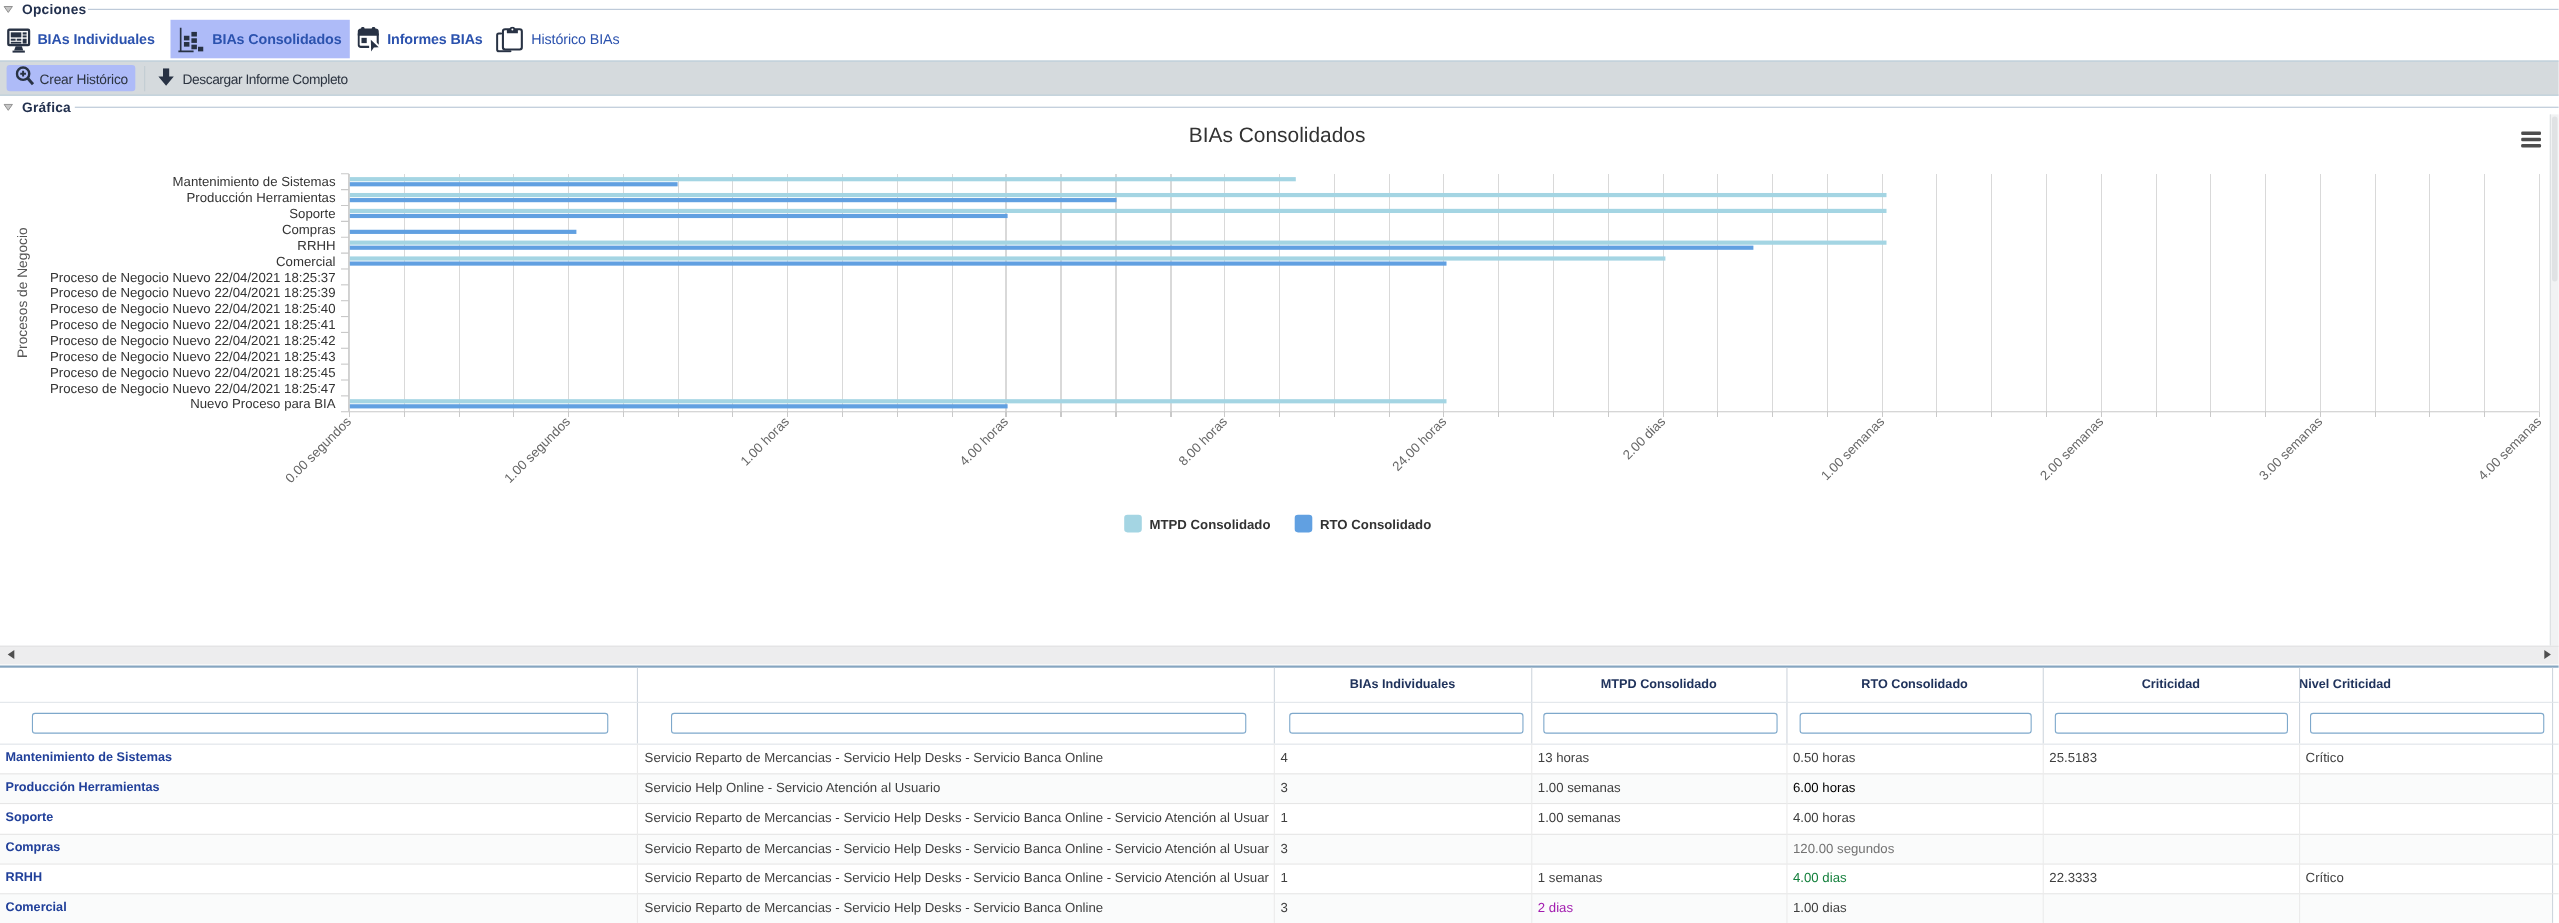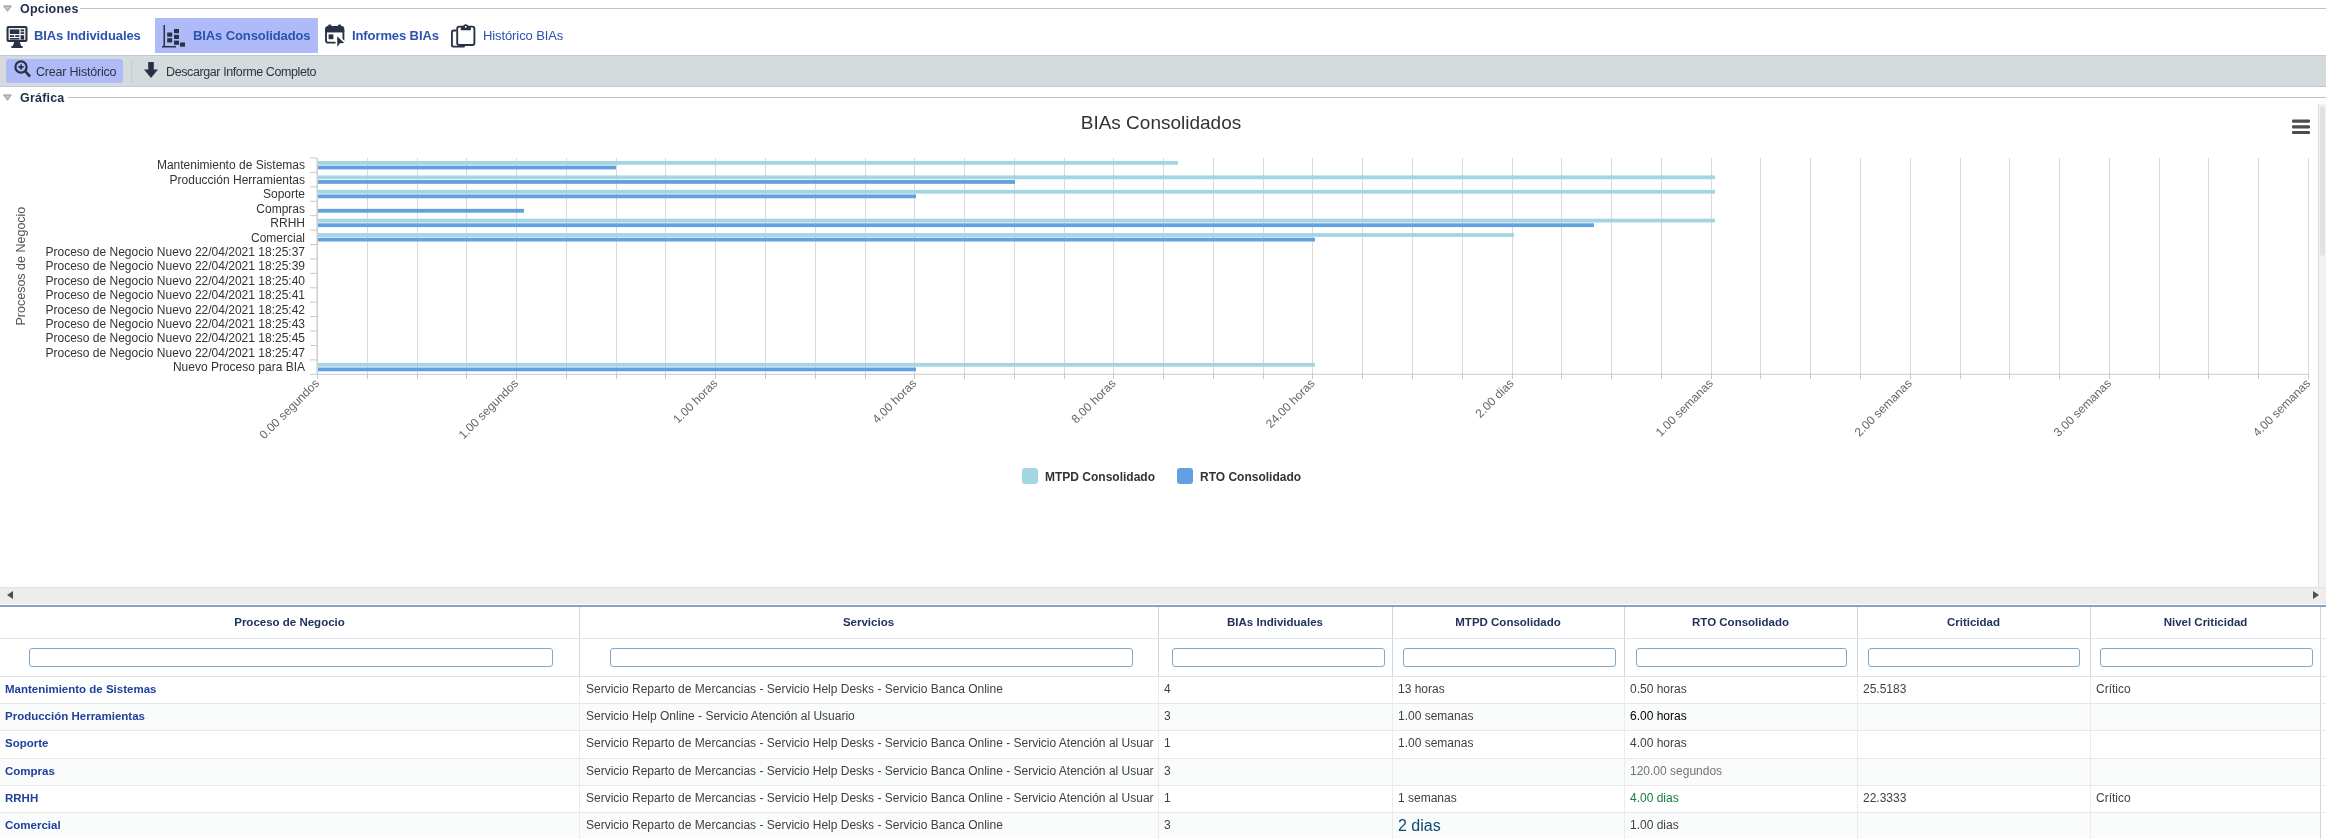--- a/index.html
+++ b/index.html
@@ -231,27 +231,25 @@
 </svg>
 
 <div class="abs" style="left:2318px;top:104px;width:8px;height:483px;background:#f1f2f3;border-left:1px solid #dcdfe2"></div>
 <div class="abs" style="left:2319.5px;top:106px;width:5px;height:150px;background:#e0e2e4;border-radius:3px"></div>
 
 <div class="abs" style="left:0;top:587px;width:2326px;height:17px;background:#ededee;border-top:1px solid #e2e2e3"></div>
 <div class="abs" style="left:7px;top:591px;width:0;height:0;border-top:4.5px solid transparent;border-bottom:4.5px solid transparent;border-right:6px solid #4f4f4f"></div>
 <div class="abs" style="left:2313px;top:591px;width:0;height:0;border-top:4.5px solid transparent;border-bottom:4.5px solid transparent;border-left:6px solid #4f4f4f"></div>
 
 <div style="position:absolute;left:0;top:604.5px;width:2326px;height:2px;background:#86a5c0"></div>
-<div style="position:absolute;left:0.0px;top:606.5px;width:579px;text-align:center;font-size:11.5px;font-weight:bold;color:#20335c;line-height:31px">Proceso de Negocio</div>
-<div style="position:absolute;left:579.0px;top:606.5px;width:579px;text-align:center;font-size:11.5px;font-weight:bold;color:#20335c;line-height:31px">Servicios</div>
 <div style="position:absolute;left:1158.0px;top:606.5px;width:234px;text-align:center;font-size:11.5px;font-weight:bold;color:#20335c;line-height:31px">BIAs Individuales</div>
 <div style="position:absolute;left:1392.0px;top:606.5px;width:232px;text-align:center;font-size:11.5px;font-weight:bold;color:#20335c;line-height:31px">MTPD Consolidado</div>
 <div style="position:absolute;left:1624.0px;top:606.5px;width:233px;text-align:center;font-size:11.5px;font-weight:bold;color:#20335c;line-height:31px">RTO Consolidado</div>
 <div style="position:absolute;left:1857.0px;top:606.5px;width:233px;text-align:center;font-size:11.5px;font-weight:bold;color:#20335c;line-height:31px">Criticidad</div>
-<div style="position:absolute;left:2090.0px;top:606.5px;width:231px;text-align:center;font-size:11.5px;font-weight:bold;color:#20335c;line-height:31px">Nivel Criticidad</div>
+<div style="position:absolute;left:2090.0px;top:606.5px;width:231px;font-size:11.5px;font-weight:bold;color:#20335c;line-height:31px">Nivel Criticidad</div>
 <div style="position:absolute;left:579px;top:606.5px;width:1px;height:69.4px;background:#cfd6de"></div>
 <div style="position:absolute;left:1158px;top:606.5px;width:1px;height:69.4px;background:#cfd6de"></div>
 <div style="position:absolute;left:1392px;top:606.5px;width:1px;height:69.4px;background:#cfd6de"></div>
 <div style="position:absolute;left:1624px;top:606.5px;width:1px;height:69.4px;background:#cfd6de"></div>
 <div style="position:absolute;left:1857px;top:606.5px;width:1px;height:69.4px;background:#cfd6de"></div>
 <div style="position:absolute;left:2090px;top:606.5px;width:1px;height:69.4px;background:#cfd6de"></div>
 <div style="position:absolute;left:2320px;top:606.5px;width:1px;height:232.8px;background:#cfd6de"></div>
 <div style="position:absolute;left:0;top:638.1px;width:2326px;height:1px;background:#e2e6ea"></div>
 <div style="position:absolute;left:29px;top:648.1px;width:524px;height:19px;border:1px solid #7ea8cb;border-radius:3px;background:#fff"></div>
 <div style="position:absolute;left:610px;top:648.1px;width:523px;height:19px;border:1px solid #7ea8cb;border-radius:3px;background:#fff"></div>
@@ -288,21 +286,21 @@
 <div style="position:absolute;left:586px;top:784.8px;width:571px;overflow:hidden;height:27.2px;line-height:27.2px;font-size:12px;color:#3f3f3f;white-space:nowrap">Servicio Reparto de Mercancias - Servicio Help Desks - Servicio Banca Online - Servicio Atención al Usuar</div>
 <div style="position:absolute;left:1164px;top:784.8px;height:27.2px;line-height:27.2px;font-size:12px;color:#3f3f3f;white-space:nowrap">1</div>
 <div style="position:absolute;left:1398px;top:784.8px;height:27.2px;line-height:27.2px;font-size:12px;color:#3f3f3f;white-space:nowrap">1 semanas</div>
 <div style="position:absolute;left:1630px;top:784.8px;height:27.2px;line-height:27.2px;font-size:12px;color:#15803d;white-space:nowrap">4.00 dias</div>
 <div style="position:absolute;left:1863px;top:784.8px;height:27.2px;line-height:27.2px;font-size:12px;color:#3f3f3f;white-space:nowrap">22.3333</div>
 <div style="position:absolute;left:2096px;top:784.8px;height:27.2px;line-height:27.2px;font-size:12px;color:#3f3f3f;white-space:nowrap">Crítico</div>
 <div style="position:absolute;left:0;top:812.0px;width:2320px;height:27.2px;background:#fafbfb"></div>
 <div style="position:absolute;left:5px;top:812.0px;height:27.2px;line-height:27.2px;font-size:11.5px;font-weight:bold;color:#21409a;white-space:nowrap">Comercial</div>
 <div style="position:absolute;left:586px;top:812.0px;width:571px;overflow:hidden;height:27.2px;line-height:27.2px;font-size:12px;color:#3f3f3f;white-space:nowrap">Servicio Reparto de Mercancias - Servicio Help Desks - Servicio Banca Online</div>
 <div style="position:absolute;left:1164px;top:812.0px;height:27.2px;line-height:27.2px;font-size:12px;color:#3f3f3f;white-space:nowrap">3</div>
-<div style="position:absolute;left:1398px;top:812.0px;height:21px;line-height:27.2px;font-size:16px;color:#0c4a6e;white-space:nowrap">2 dias</div>
+<div style="position:absolute;left:1398px;top:812.0px;height:21px;line-height:27.2px;font-size:12px;color:#a21caf;white-space:nowrap">2 dias</div>
 <div style="position:absolute;left:1630px;top:812.0px;height:24px;line-height:27.2px;font-size:12px;color:#3f3f3f;white-space:nowrap">1.00 dias</div>
 <div style="position:absolute;left:0;top:703.1px;width:2326px;height:1px;background:#e6e6e6"></div>
 <div style="position:absolute;left:0;top:730.4px;width:2326px;height:1px;background:#e6e6e6"></div>
 <div style="position:absolute;left:0;top:757.6px;width:2326px;height:1px;background:#e6e6e6"></div>
 <div style="position:absolute;left:0;top:784.8px;width:2326px;height:1px;background:#e6e6e6"></div>
 <div style="position:absolute;left:0;top:812.0px;width:2326px;height:1px;background:#e6e6e6"></div>
 
 <div style="position:absolute;left:579px;top:675.9px;width:1px;height:163.4px;background:#ebebeb"></div>
 <div style="position:absolute;left:1158px;top:675.9px;width:1px;height:163.4px;background:#ebebeb"></div>
 <div style="position:absolute;left:1392px;top:675.9px;width:1px;height:163.4px;background:#ebebeb"></div>

